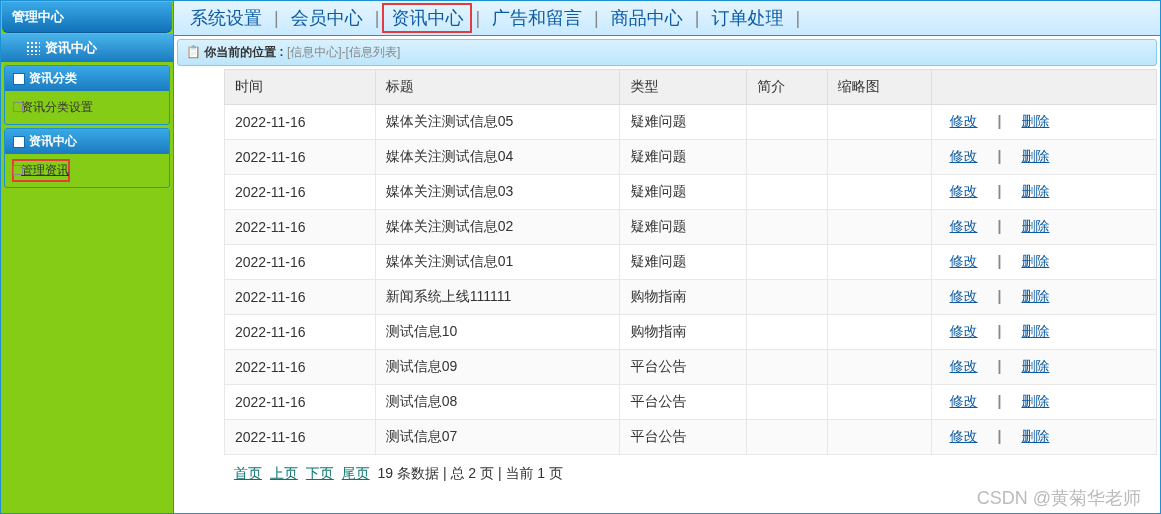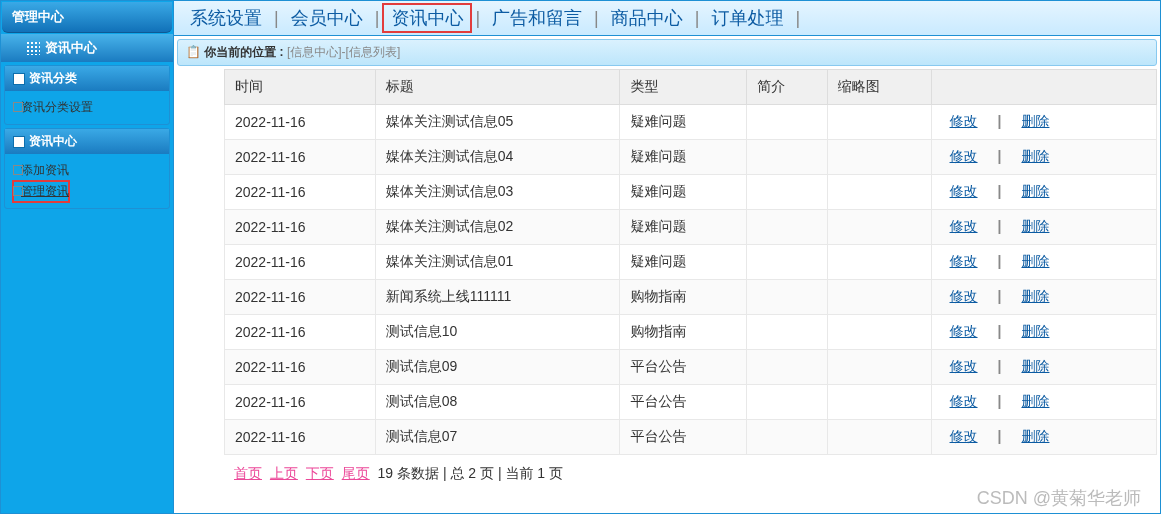--- a/index.html
+++ b/index.html
@@ -1,19 +1,19 @@
 <!DOCTYPE html>
 <html><head>
 <meta charset="utf-8">
 <style>
 * { box-sizing: border-box; margin: 0; padding: 0; }
 body { font-family: "Microsoft YaHei", Arial, sans-serif; font-size: 13px; background: #fff; width: 1161px; height: 514px; overflow: hidden; }
 .container { display: flex; height: 100%; border: 1px solid #1e90d4; }
 
-.sidebar { width: 173px; background: #0ea5e9; border-right: 1px solid #1e90d4; display: flex; flex-direction: column; }
+.sidebar { width: 173px; background: #84cc16; border-right: 1px solid #1e90d4; display: flex; flex-direction: column; }
 .sidebar-header { background: linear-gradient(#3aa9e6,#1171b8); color: #fff; padding: 6px 10px; font-size: 13px; font-weight: bold; border-bottom:1px solid #0d5a95; border-radius: 0 0 6px 6px; margin:1px;}
 .sidebar-title { background: linear-gradient(#48b3ea,#1a7bc0); color: #fff; padding: 5px 8px; font-size: 13px; font-weight: bold; display:flex; align-items:center; gap:5px;}
 .sidebar-title::before{content:"";display:inline-block;width:12px;height:12px;}
 .sidebar-dots{width:14px;height:14px;display:inline-block;background-image:radial-gradient(circle,#fff 1px,transparent 1.5px);background-size:4px 4px;}
 
 .panel { border: 1px solid #1e90d4; margin: 3px; border-radius: 3px; }
 .panel-header { background: linear-gradient(#3aa9e6,#1a7bc0); color: #fff; padding: 4px 8px; font-size: 12px; font-weight: bold; display:flex;align-items:center;gap:4px;font-family:Liberation Serif, serif;}
 .panel-header::before{content:"";width:10px;height:10px;background:#fff;border:1px solid #0d6fad;display:inline-block;}
 .panel-body { padding: 6px 8px; }
 .panel-body a { color: #333; text-decoration: none; display: block; padding: 2px 0 2px 8px; font-size:12px; position:relative;}
@@ -34,21 +34,21 @@
 .content { margin: 0 3px; flex:1; overflow:auto;padding-left:47px;}
 table { width: 100%; border-collapse: collapse; font-size: 14px; }
 thead th { background: #f0f0f0; border: 1px solid #ddd; padding: 8px 10px; text-align: left; font-weight: normal; color:#333;}
 tbody td { border: 1px solid #e8e8e8; padding: 8px 10px; color:#333;}
 tbody tr:nth-child(even){background:#fafafa;}
 .action-cell{text-align:left;white-space:nowrap;}
 .action-cell a { color: #0d5ca3; text-decoration: underline; margin: 0 8px; cursor:pointer;}
 .action-sep{color:#888;font-weight:bold;margin:0 12px;}
 
 .pagination { padding: 10px; font-size: 14px; color:#333;}
-.pagination a { color: #ec4899; text-decoration: underline; margin-right:4px; cursor:pointer;}
+.pagination a { color: #0f766e; text-decoration: underline; margin-right:4px; cursor:pointer;}
 
 .watermark{position:absolute;right:20px;bottom:4px;color:rgba(120,120,120,0.5);font-size:18px;pointer-events:none;}
 </style>
 </head>
 <body>
 
 <div class="container">
   <div class="sidebar">
     <div class="sidebar-header">管理中心</div>
     <div class="sidebar-title">
@@ -57,21 +57,21 @@
     </div>
     <div id="panels">
         <div class="panel">
           <div class="panel-header">资讯分类</div>
           <div class="panel-body">
             <a>资讯分类设置</a>
           </div>
         </div>
         <div class="panel">
           <div class="panel-header">资讯中心</div>
-          <div class="panel-body"><a>添加资讯</a><span class="red-box"><a class="highlighted">管理资讯</a></span></div>
+          <div class="panel-body"><span class="red-box"><a class="highlighted">管理资讯</a></span></div>
         </div>
       </div>
   </div>
 
   <div class="main">
     <div class="topnav" id="topnav"><span class="topnav-item">系统设置</span><span class="sep">|</span><span class="topnav-item">会员中心</span><span class="sep">|</span><span class="topnav-item highlighted">资讯中心</span><span class="sep">|</span><span class="topnav-item">广告和留言</span><span class="sep">|</span><span class="topnav-item">商品中心</span><span class="sep">|</span><span class="topnav-item">订单处理</span><span class="sep">|</span></div>
     <div class="breadcrumb">
       📋 <b>你当前的位置 : </b>
       <span class="path">[信息中心]-[信息列表]</span>
     </div>

